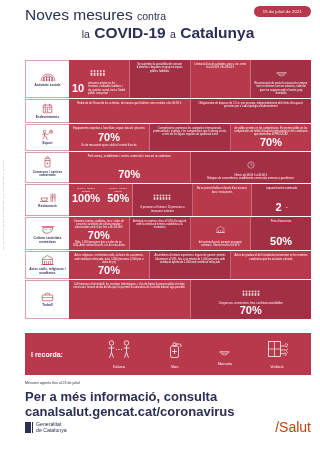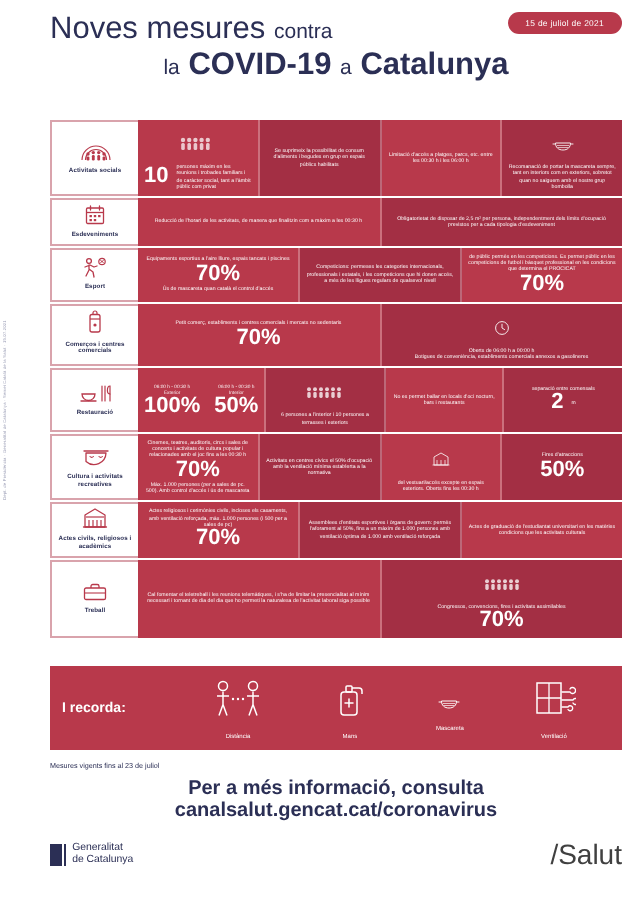--- a/index.html
+++ b/index.html
@@ -39,21 +39,21 @@
   }
   .cat-ico{height:13px;display:flex;align-items:center;justify-content:center;color:#b8394b;}
   .cat-lbl{
     margin-top:1px;font-size:3.1px;font-weight:700;color:#2b2f55;
     text-align:center;line-height:3.6px;letter-spacing:.05px;
   }
   .cells{flex:1;display:flex;background:#b8394b;}
   .cell{
     flex:1;box-sizing:border-box;padding:3px 3px;color:#fff;
     text-align:center;display:flex;flex-direction:column;
-    align-items:center;justify-content:center;
+    align-items:center;justify-content:space-between;
     border-right:1px solid rgba(255,255,255,.28);
   }
   .cell:last-child{border-right:none;}
   .cell.dark{background:#a32f44;}
   .txt{font-size:2.6px;line-height:3.3px;letter-spacing:.02px;}
   .pct{font-size:11px;font-weight:700;line-height:9px;margin:1px 0;}
   .big-num{font-size:11px;font-weight:700;line-height:11px;}
   .numrow{display:flex;align-items:center;gap:4px;justify-content:center;}
   .cap{font-size:2.5px;line-height:3px;}
   .mini-ico{color:#fff;opacity:.9;margin-bottom:1px;}
@@ -68,28 +68,28 @@
     box-sizing:border-box;padding:0 6px;
   }
   .recorda-title{font-size:7px;font-weight:700;width:58px;}
   .rec-items{flex:1;display:flex;justify-content:space-around;align-items:center;}
   .rec-item{display:flex;flex-direction:column;align-items:center;gap:2px;}
   .rec-lbl{font-size:3px;}
 
   
   .foot{position:absolute;left:25px;top:381px;width:286px;}
   .foot-note{font-size:3.6px;color:#2b2f55;}
-  .foot-main{margin-top:4px;font-size:10px;font-weight:700;color:#2b2f55;text-align:center;}
+  .foot-main{margin-top:4px;font-size:13px;font-weight:700;color:#2b2f55;}
   .logobar{
     position:absolute;left:25px;top:414px;width:286px;height:26px;
     display:flex;align-items:center;justify-content:space-between;
   }
   .gen{display:flex;align-items:center;gap:3px;}
   .gen-txt{font-size:5.2px;line-height:6px;color:#2b2f55;}
-  .salut{font-size:14px;color:#404040;font-weight:400;}
+  .salut{font-size:14px;color:#c2410c;font-weight:400;}
   .bars{display:flex;gap:.7px;}
   .bars i{display:block;width:1.5px;height:11px;background:#2b2f55;}
 </style>
 </head>
 <body>
 
 <div class="page">
 
   <div class="legal-strip">Dept. de Presidència · Generalitat de Catalunya · Servei Català de la Salut · 15.07.2021</div>
 

